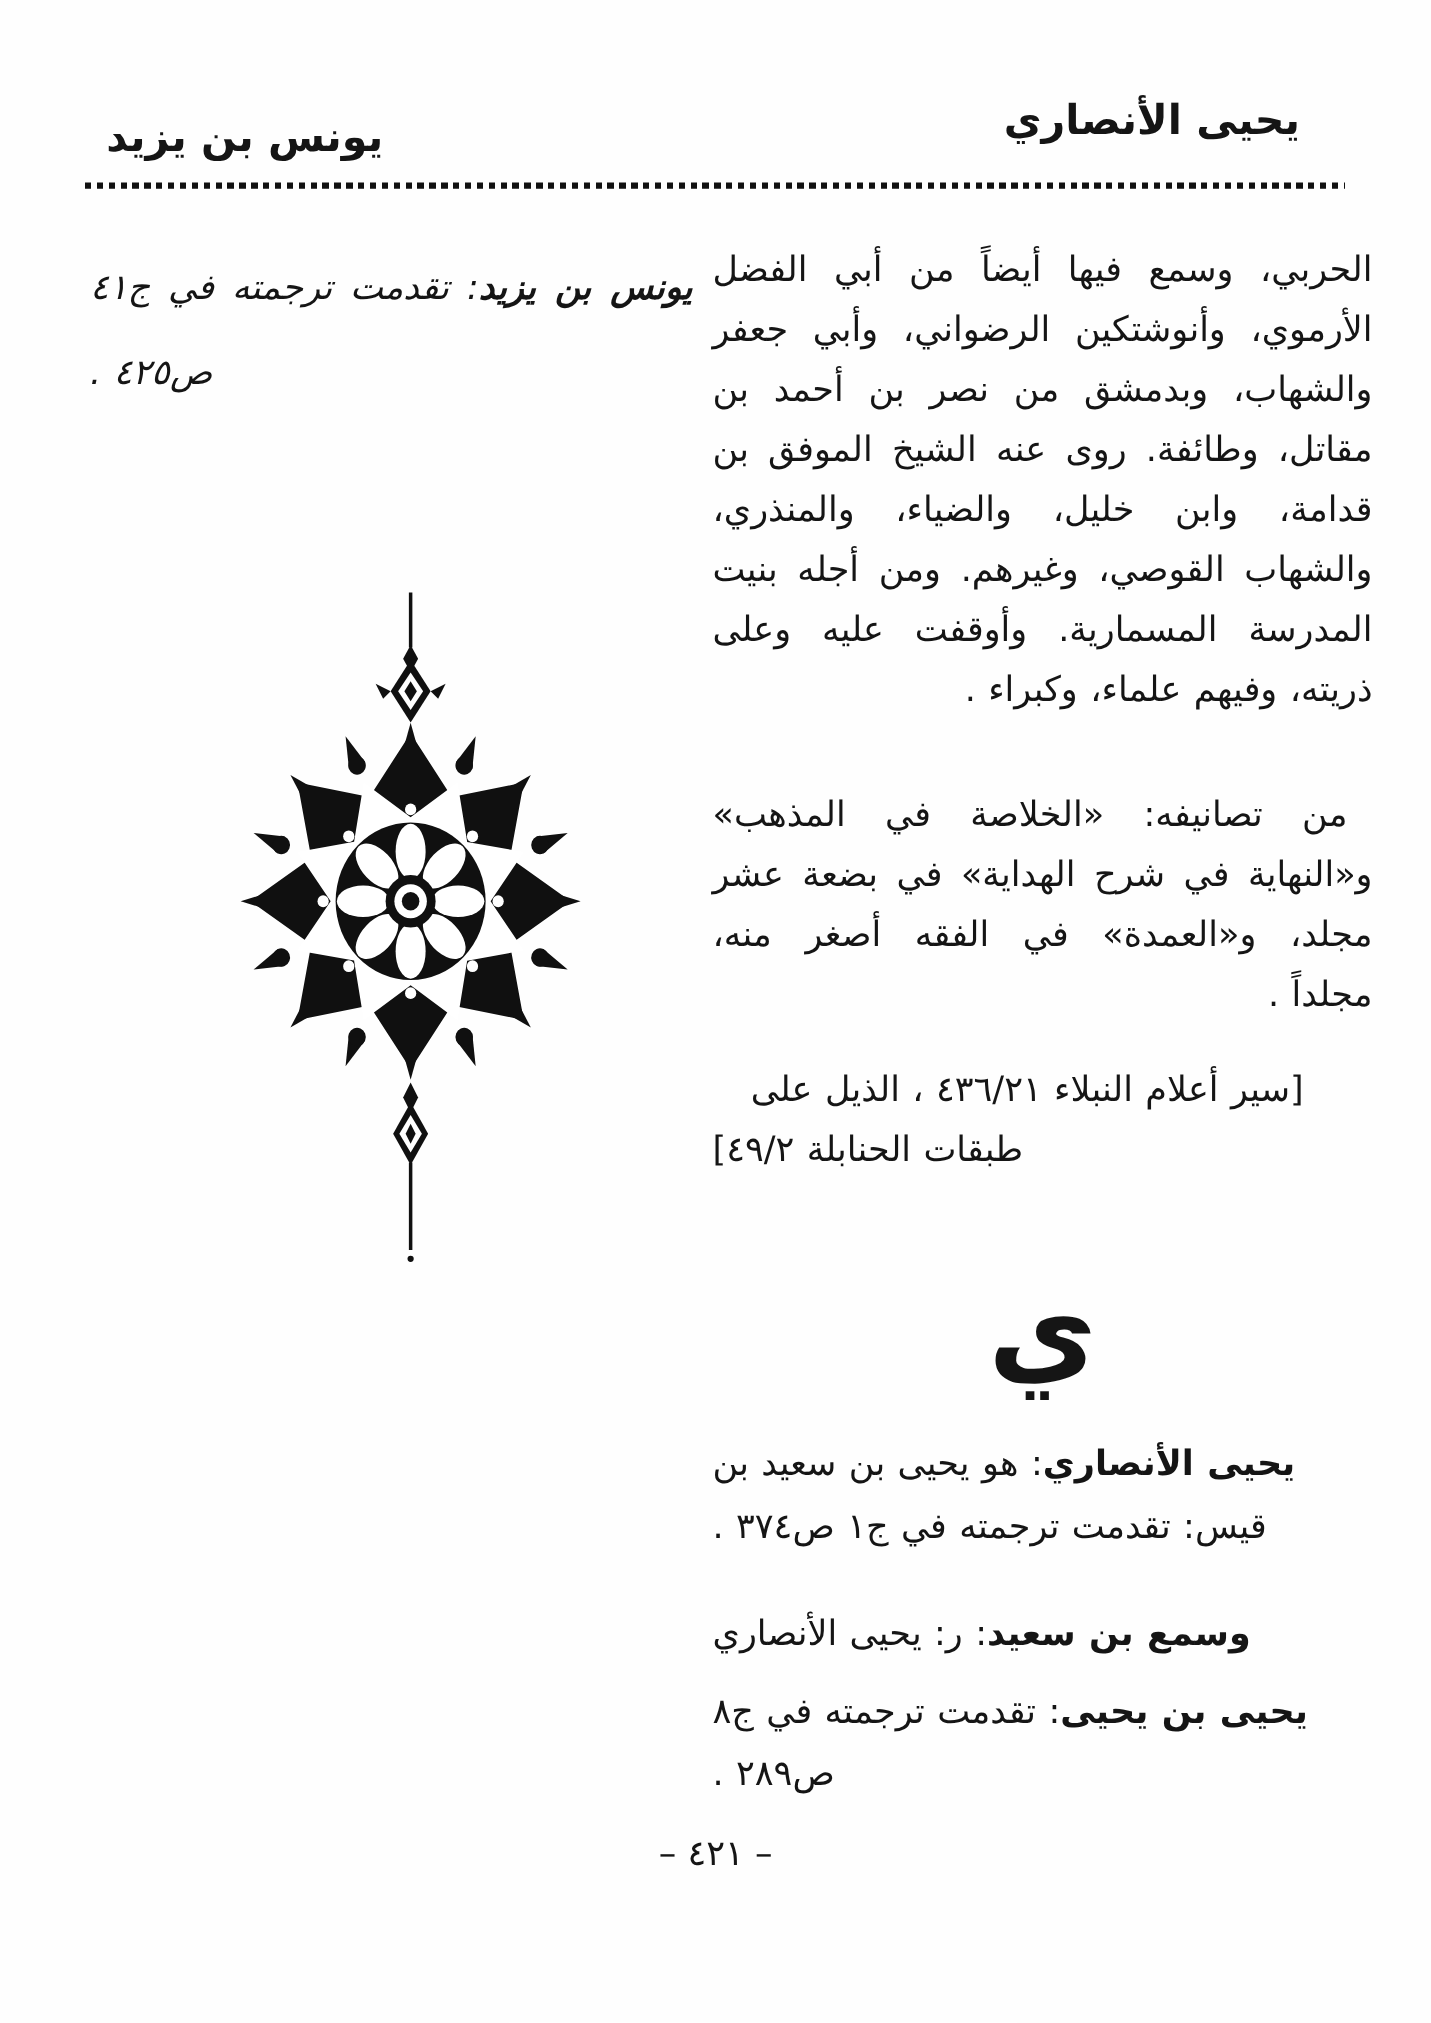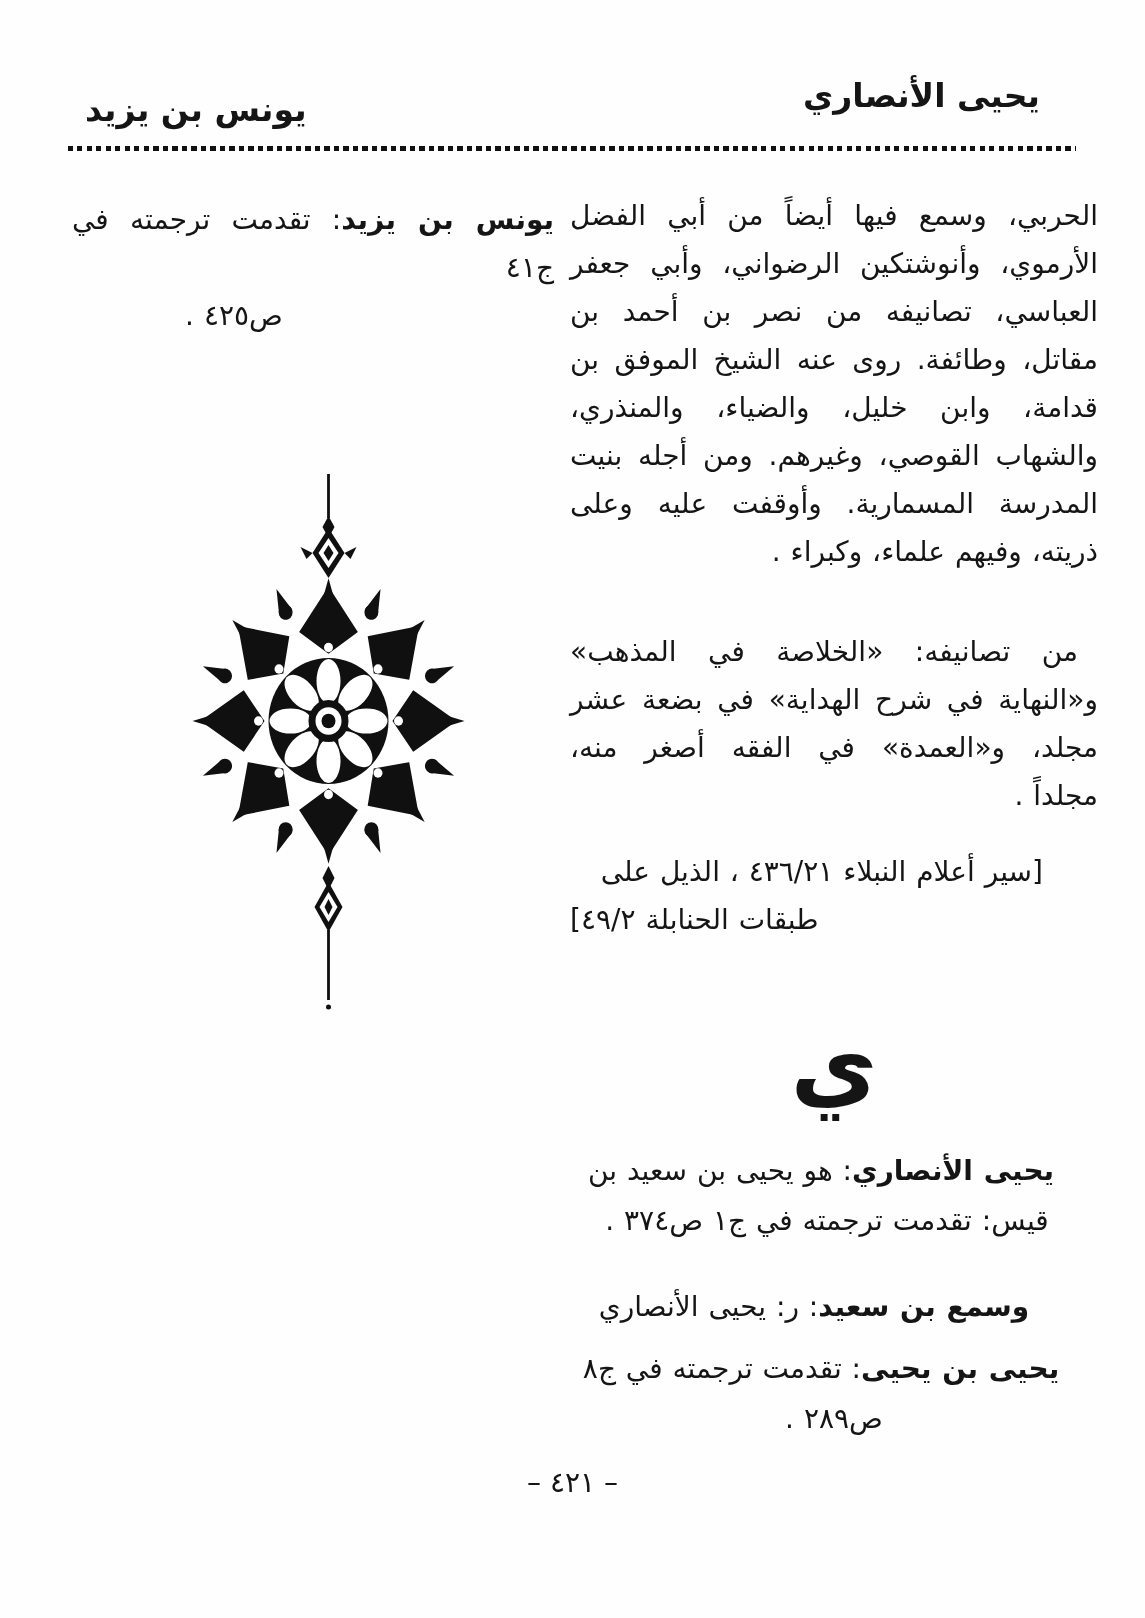--- a/index.html
+++ b/index.html
@@ -29,31 +29,31 @@
   .para-citation { margin-top:28px; }
   .para-citation .tline.first { text-align:right; text-align-last:right; padding-right:55px; }
   .para-citation .tline.last  { text-align:left;  text-align-last:left; }
   
   .section-letter {
     margin-top:66px; height:120px; line-height:110px;
     font-size:95px; font-weight:bold; text-align:center;
   }
   
   .entry { margin:0; font-size:28px; }
-  .entry .eline { display:block; line-height:50px; text-align:center; word-spacing:1px; }
+  .entry .eline { display:block; line-height:50px; text-align:left; word-spacing:1px; }
   .entry .eline b { font-weight:bold; }
   .jfull  { text-align:justify !important; text-align-last:justify !important; }
   .pad14  { padding-left:0; padding-right:14px; }
   .pad26  { padding-right:26px; }
   .pad40  { padding-right:40px; }
   .pad158 { padding-right:158px; }
   .mt16 { margin-top:16px; }
   .mt36 { margin-top:36px; }
   .mt20 { margin-top:12px; }
-  .left-entry .eline { line-height:48px; }
+  .left-entry .eline { line-height:68px;font-style:italic; }
   
   .ornament { position:absolute; top:466px; left:186px; width:285px; height:548px; }
   .ornament svg { display:block; }
   
   .footer {
     position:absolute; top:1466px; left:0; width:100%;
     text-align:center; font-size:28px; letter-spacing:2px;
   }
 </style>
 </head>
@@ -152,21 +152,21 @@
         <rect x="138.6" y="464" width="2.8" height="70"></rect>
         <circle cx="140" cy="541" r="2.5"></circle>
       </g>
     </svg>
   </div>
 
   <div class="col-main body-text">
     <div class="para">
         <div class="tline first">الحربي، وسمع فيها أيضاً من أبي الفضل</div>
         <div class="tline">الأرموي، وأنوشتكين الرضواني، وأبي جعفر</div>
-        <div class="tline">العباسي، تصانيفه من نصر بن أحمد بن</div>
+        <div class="tline">والشهاب، وبدمشق من نصر بن أحمد بن</div>
         <div class="tline">مقاتل، وطائفة. روى عنه الشيخ الموفق بن</div>
         <div class="tline">قدامة، وابن خليل، والضياء، والمنذري،</div>
         <div class="tline">والشهاب القوصي، وغيرهم. ومن أجله بنيت</div>
         <div class="tline">المدرسة المسمارية. وأوقفت عليه وعلى</div>
         <div class="tline last">ذريته، وفيهم علماء، وكبراء .</div>
       </div>
     <div class="para para-works">
         <div class="tline first">من تصانيفه: «الخلاصة في المذهب»</div>
         <div class="tline">و«النهاية في شرح الهداية» في بضعة عشر</div>
         <div class="tline">مجلد، و«العمدة» في الفقه أصغر منه،</div>

